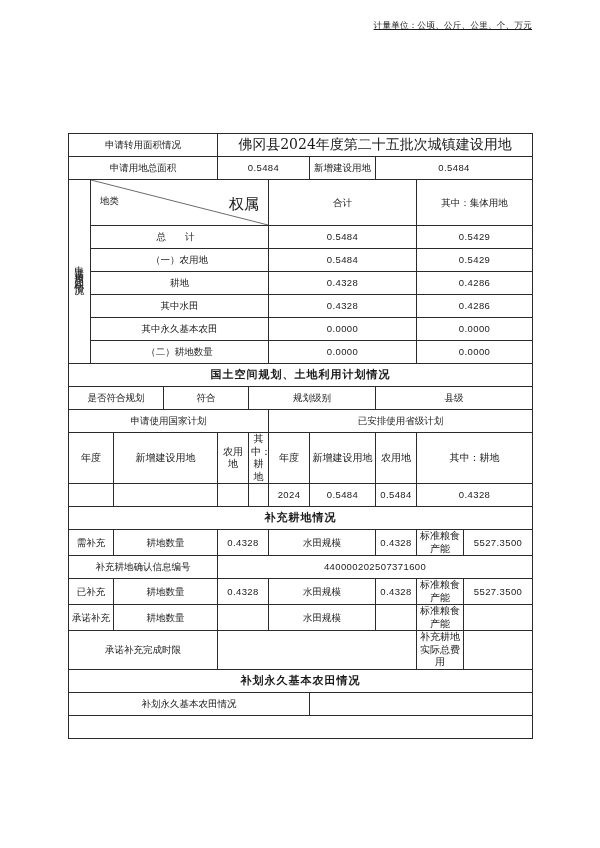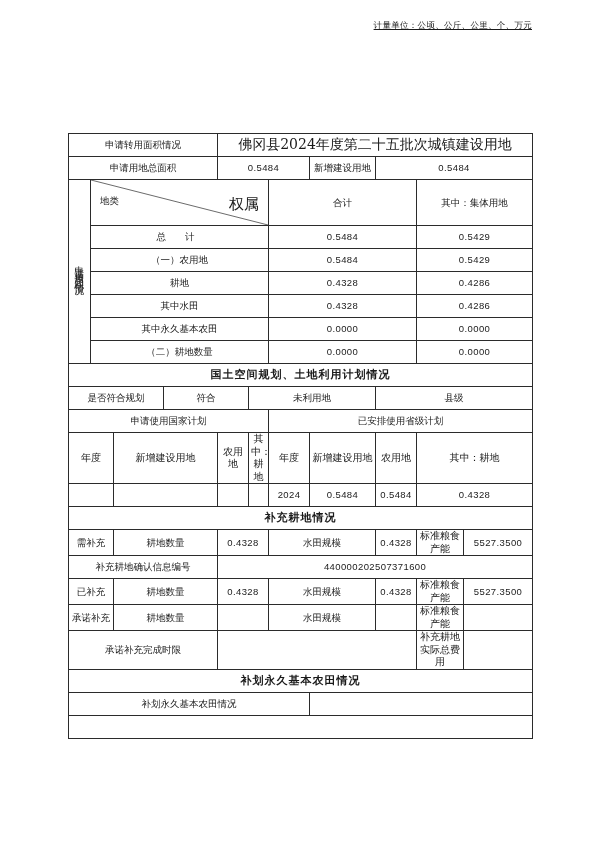--- a/index.html
+++ b/index.html
@@ -204,21 +204,21 @@
       <td colspan="2" class="num">0.0000</td>
     </tr>
 
     <tr>
       <td colspan="11" class="sect-head">国土空间规划、土地利用计划情况</td>
     </tr>
 
     <tr>
       <td colspan="3">是否符合规划</td>
       <td colspan="2">符合</td>
-      <td colspan="3">未利用地</td>
+      <td colspan="3">规划级别</td>
       <td colspan="3">县级</td>
     </tr>
 
     <tr>
       <td colspan="6">申请使用国家计划</td>
       <td colspan="5">已安排使用省级计划</td>
     </tr>
 
     <tr>
       <td colspan="2" class="twoline">年度</td>

